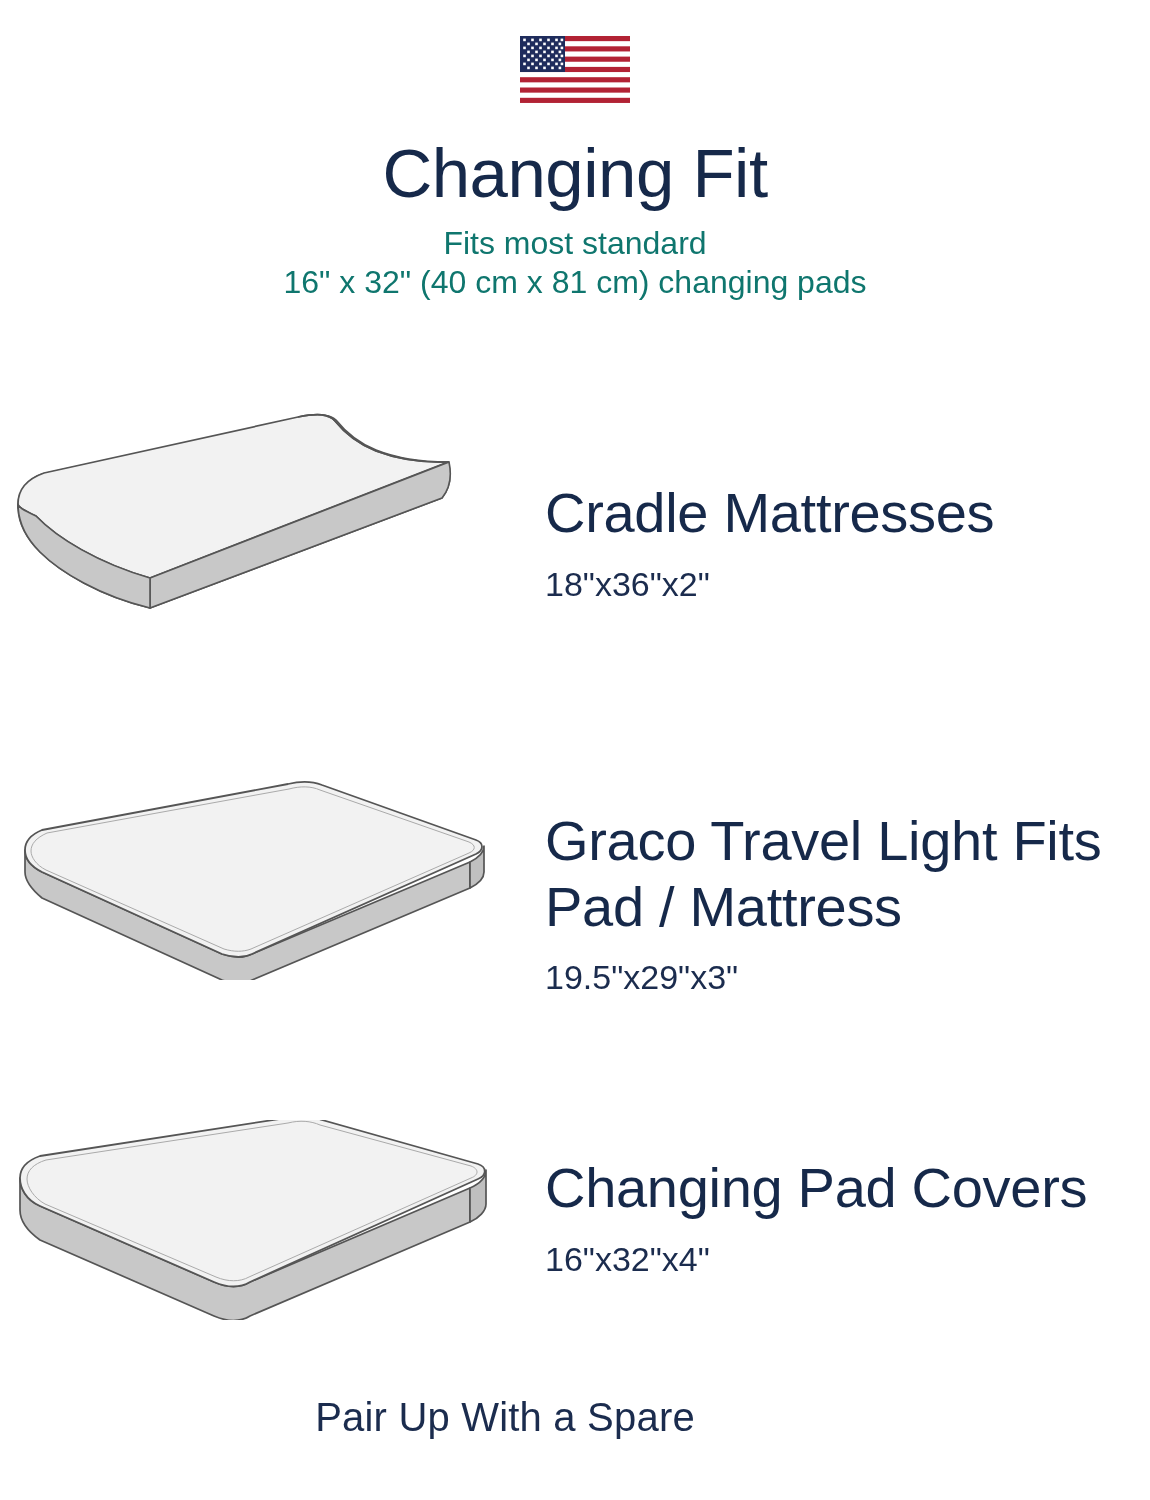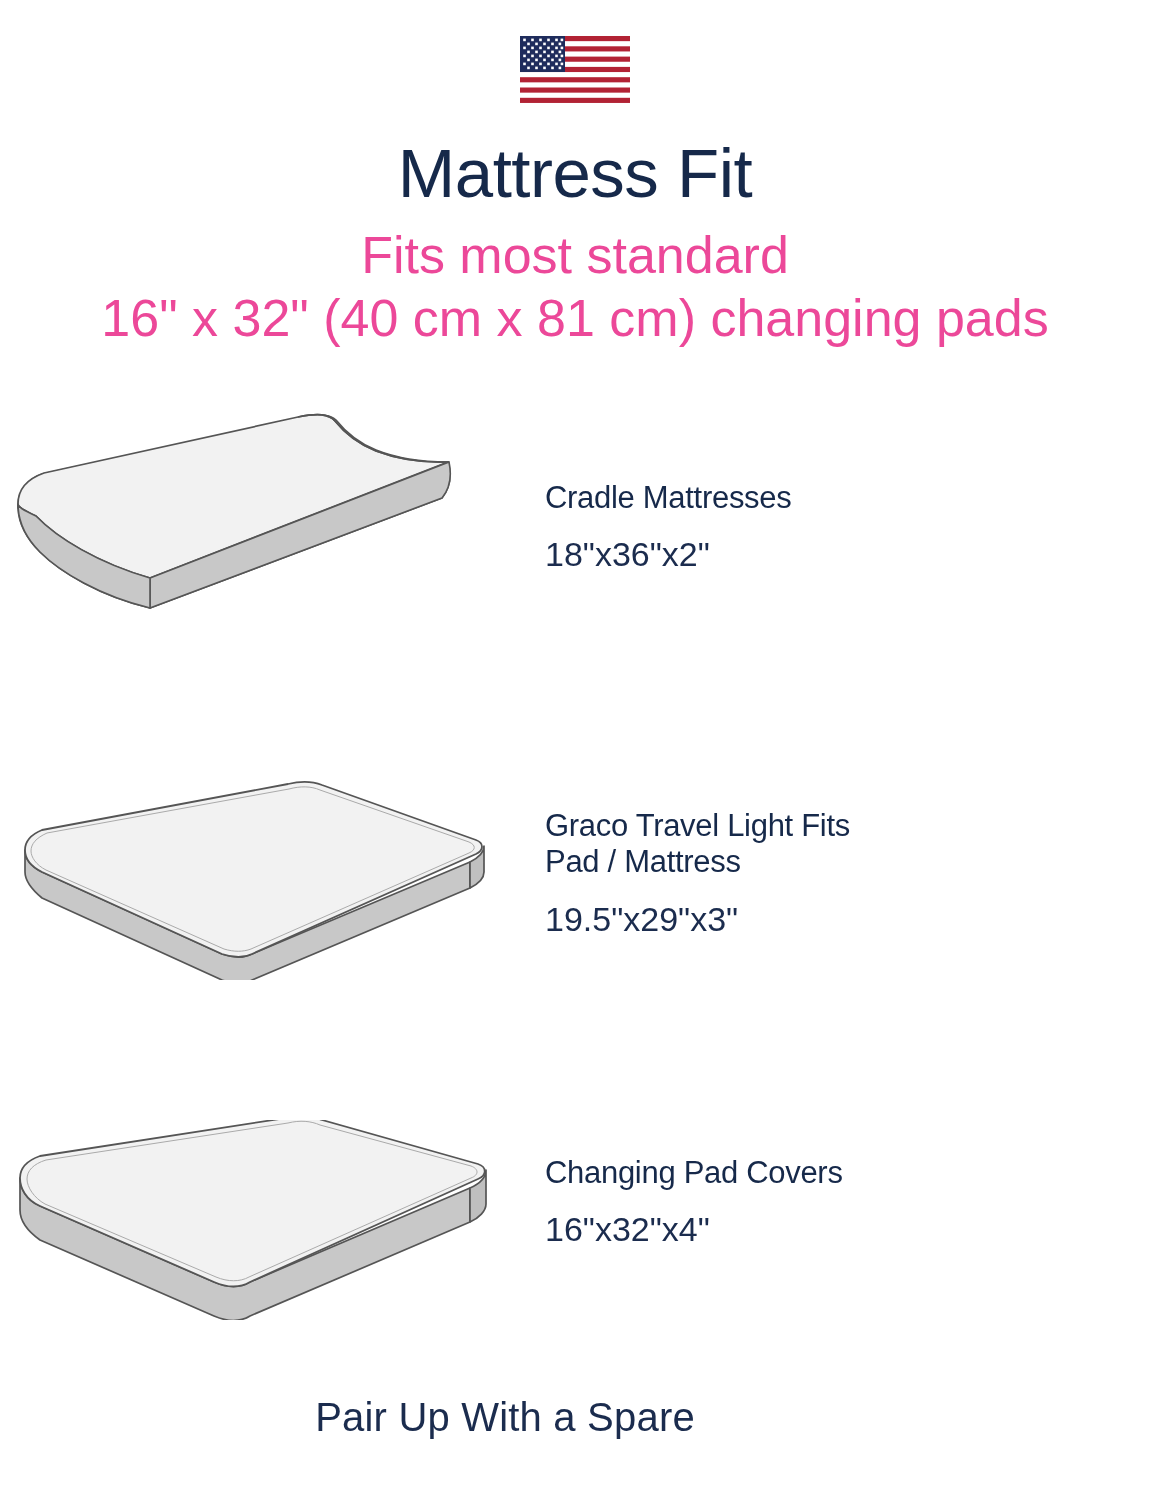--- a/index.html
+++ b/index.html
@@ -43,24 +43,24 @@
   .title {
     font-size: 69px;
     font-weight: 400;
     letter-spacing: -0.5px;
     line-height: 1.08;
     color: #16294a;
     margin: 0;
   }
   .subtitle {
     margin: 12px 0 0 0;
-    font-size: 52px;
+    font-size: 32px;
     font-weight: 400;
     line-height: 1.22;
-    color: #ec4899;
+    color: #0f766e;
   }
   .subtitle .line2 { display: block; }
 
   
   .row {
     position: absolute;
     left: 0;
     width: 1150px;
     display: flex;
     align-items: flex-start;
@@ -68,21 +68,21 @@
   .row-art {
     width: 545px;
     flex: 0 0 545px;
     position: relative;
   }
   .row-text {
     flex: 1 1 auto;
     padding-top: 0;
   }
   .prod-name {
-    font-size: 31px;
+    font-size: 56px;
     font-weight: 400;
     line-height: 1.17;
     color: #16294a;
     margin: 0;
     letter-spacing: -0.3px;
   }
   .prod-dims {
     font-size: 34px;
     font-weight: 400;
     line-height: 1.2;
@@ -179,21 +179,21 @@
           <rect x="15.2" y="30.6" width="2.6" height="2.6"></rect>
           <rect x="23.2" y="30.6" width="2.6" height="2.6"></rect>
           <rect x="31.2" y="30.6" width="2.6" height="2.6"></rect>
           <rect x="38.6" y="30.6" width="2.6" height="2.6"></rect>
       </g>
     </svg>
   </div>
 </div>
 
 <div class="header">
-  <h1 class="title">Mattress Fit</h1>
+  <h1 class="title">Changing Fit</h1>
   <p class="subtitle">
     <span>Fits most standard</span>
     <span class="line2">16" x 32" (40 cm x 81 cm) changing pads</span>
   </p>
 </div>
 
 <div class="row" id="row-1">
   <div class="row-art">
     <svg width="480" height="230" viewBox="0 0 480 230" xmlns="http://www.w3.org/2000/svg">
 

